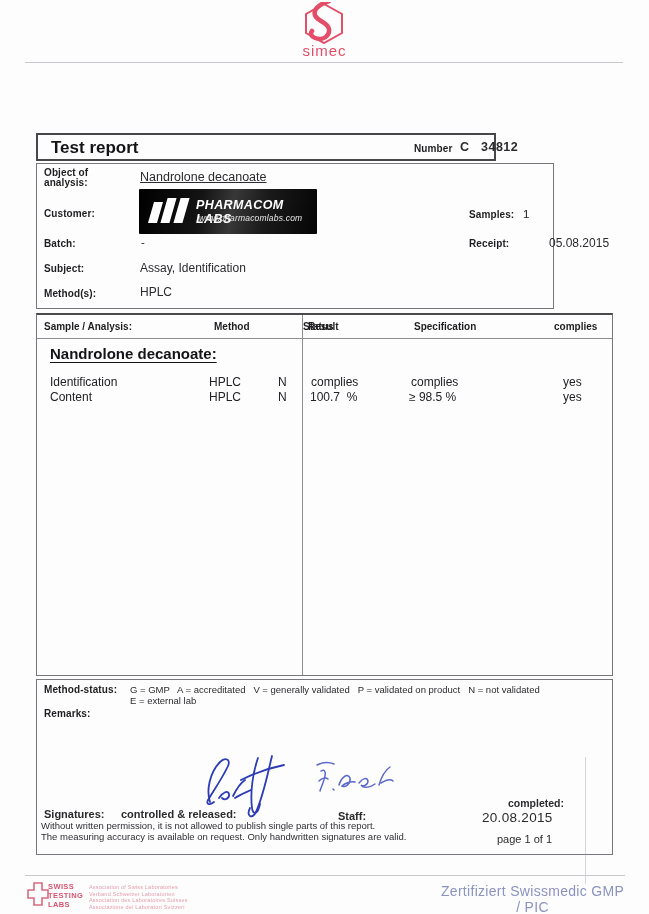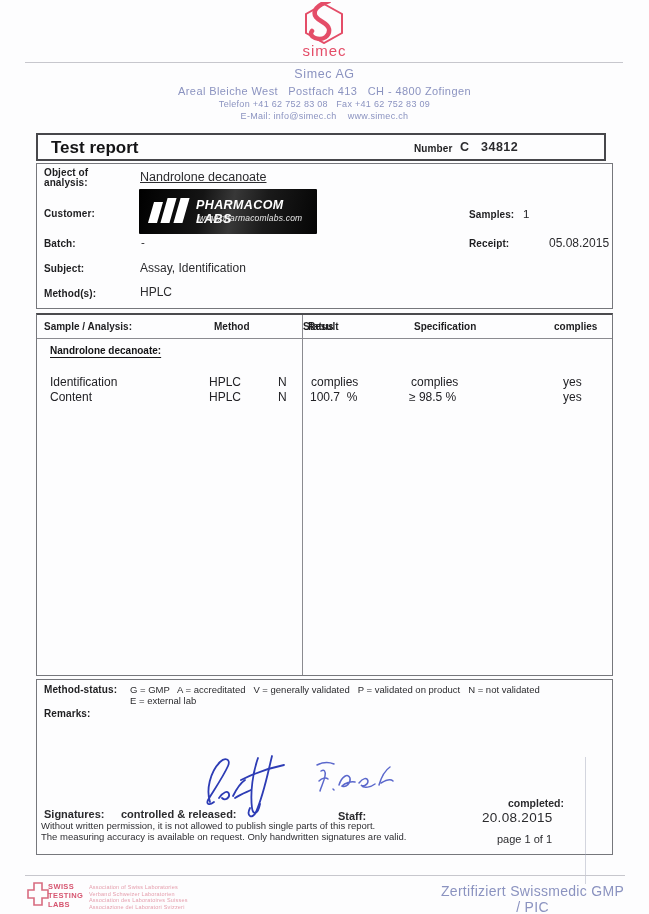--- a/index.html
+++ b/index.html
@@ -13,68 +13,62 @@
   .lbl{font-weight:bold;font-size:10px;color:#1e1e20;letter-spacing:.1px;}
   .val{font-size:11.5px;color:#222226;}
   .box{position:absolute;border:1px solid #76777c;box-sizing:border-box;background:transparent;}
   
   .letterhead{left:0;top:67px;width:649px;text-align:center;color:#8b93c0;}
   .lh-company{font-size:12.5px;letter-spacing:.6px;}
   .lh-address{font-size:11px;margin-top:4px;letter-spacing:.4px;}
   .lh-small{font-size:9px;margin-top:2px;letter-spacing:.3px;}
   .rule{position:absolute;height:1px;background:#c7c7cd;}
   
-  .report-box{left:36px;top:133px;width:570px;height:28px;border-width:2px;border-color:#47474b;}
+  .report-box{left:36px;top:133px;width:460px;height:28px;border-width:2px;border-color:#47474b;}
   .report-title{left:13px;top:3px;font-size:17px;font-weight:bold;color:#141416;}
   
   .ph-logo{left:102px;top:25px;width:178px;height:45px;border-radius:1px;
     background:linear-gradient(100deg,#000 0%,#141414 35%,#383838 52%,#1a1a1a 70%,#050505 100%);}
   .ph-bar{position:absolute;top:9px;width:9px;height:25px;background:#fff;transform:skewX(-16deg);}
   .ph-name{position:absolute;left:57px;top:9px;font-size:12.5px;font-style:italic;color:#fff;letter-spacing:.4px;font-weight:bold;}
   .ph-url{position:absolute;left:60px;top:24px;font-size:8.5px;font-style:italic;color:#e9e9e9;letter-spacing:.2px;}
   
   .table-box{left:36px;top:313px;width:577px;height:363px;border-top-width:2px;border-top-color:#4a4a4e;}
   .th{position:absolute;top:6px;font-weight:bold;font-size:10px;color:#1e1e20;}
   .cell{position:absolute;font-size:12px;color:#222226;}
-  .group-title{left:13px;top:30px;font-size:10px;font-weight:bold;color:#141416;
+  .group-title{left:13px;top:30px;font-size:15px;font-weight:bold;color:#141416;
     text-decoration:underline;text-underline-offset:3px;}
   
   .stl-word{font-size:7.5px;font-weight:bold;color:#d65570;line-height:9px;letter-spacing:.4px;}
   .assoc{font-size:5.5px;color:#e5a0ae;line-height:6.5px;letter-spacing:.2px;}
   .fine{font-size:9.5px;color:#2f2f33;line-height:11px;}
   svg{display:block;}
 </style>
 </head>
 <body>
 
 <div class="page">
 
   <svg class="abs" style="left:292px;top:2px;" width="64" height="42" viewBox="0 0 64 42">
     <polygon points="32,2 50,12 50,31 32,41 14,31 14,12" fill="none" stroke="#e44d68" stroke-width="2"></polygon>
     <path d="M37,-1 C25,3 20,9 24,15 C28,20 36,21 37,27 C38,34 31,39 23,36 C19,34.5 18,31.5 20,29" fill="none" stroke="#e44d68" stroke-width="4.5" stroke-linecap="round"></path>
   </svg>
   <div class="abs" style="left:0;top:42px;width:649px;text-align:center;font-size:15px;letter-spacing:1px;color:#e44d68;">simec</div>
 
   <div class="rule" style="left:25px;top:62px;width:598px;"></div>
 
-  <div class="abs letterhead">
-    <div class="lh-company">Simec AG</div>
-    <div class="lh-address ws">Areal Bleiche West   Postfach 413   CH - 4800 Zofingen</div>
-    <div class="lh-small ws">Telefon +41 62 752 83 08   Fax +41 62 752 83 09</div>
-    <div class="lh-small ws">E-Mail: info@simec.ch    www.simec.ch</div>
-  </div>
 
   <div class="box report-box">
     <div class="abs report-title">Test report</div>
     <div class="abs lbl" style="left:376px;top:8px;">Number</div>
     <div class="abs" style="left:422px;top:5px;font-size:12.5px;font-weight:bold;">C</div>
     <div class="abs" style="left:443px;top:5px;font-size:12.5px;font-weight:bold;letter-spacing:.5px;">34812</div>
   </div>
 
-  <div class="box" style="left:36px;top:163px;width:577px;height:146px;">
+  <div class="box" style="left:36px;top:163px;width:518px;height:146px;">
     <div class="abs lbl" style="left:7px;top:4px;width:52px;line-height:10px;">Object of analysis:</div>
     <div class="abs" style="left:103px;top:6px;font-size:12.5px;text-decoration:underline;">Nandrolone decanoate</div>
 
     <div class="abs lbl" style="left:7px;top:44px;">Customer:</div>
 
     <div class="abs ph-logo">
       <div>
         <div class="ph-bar" style="left:12px;top:13px;height:21px;"></div>
         <div class="ph-bar" style="left:25px;"></div>
         <div class="ph-bar" style="left:38px;"></div>

